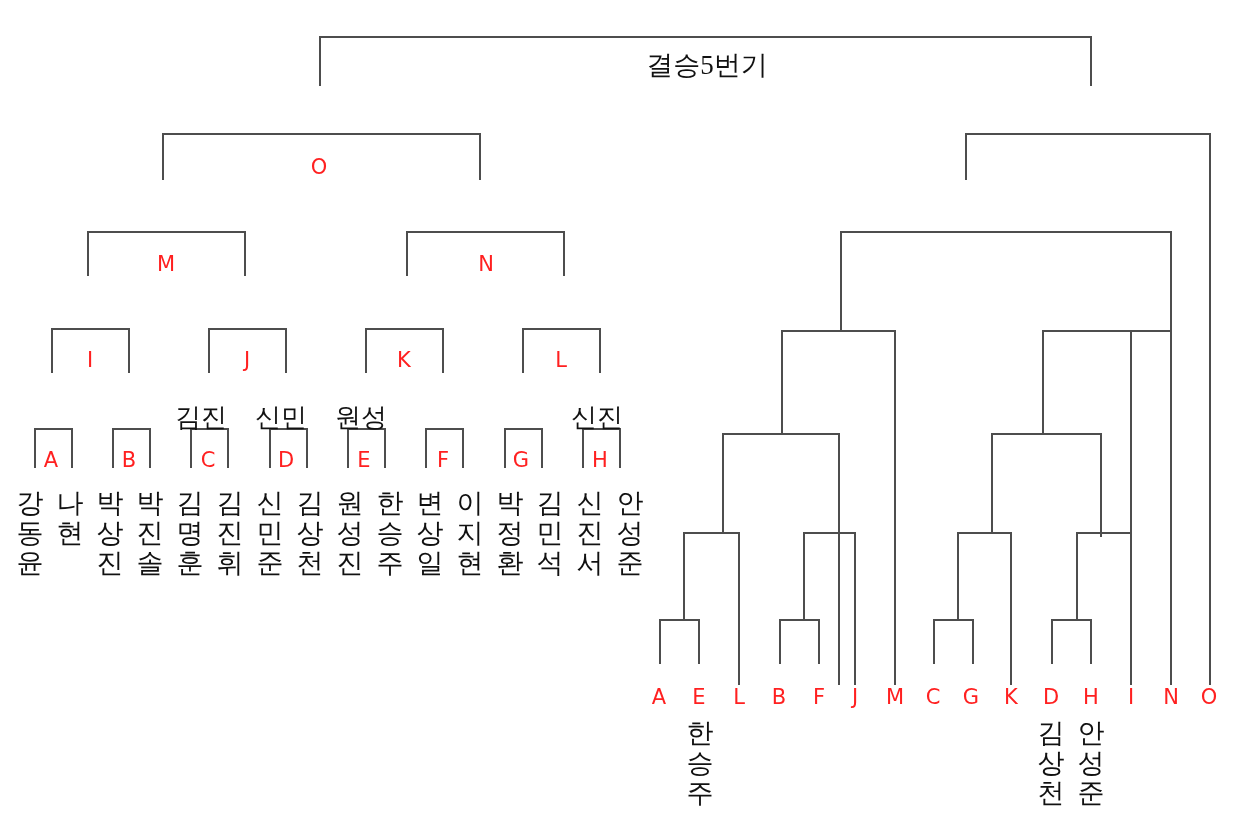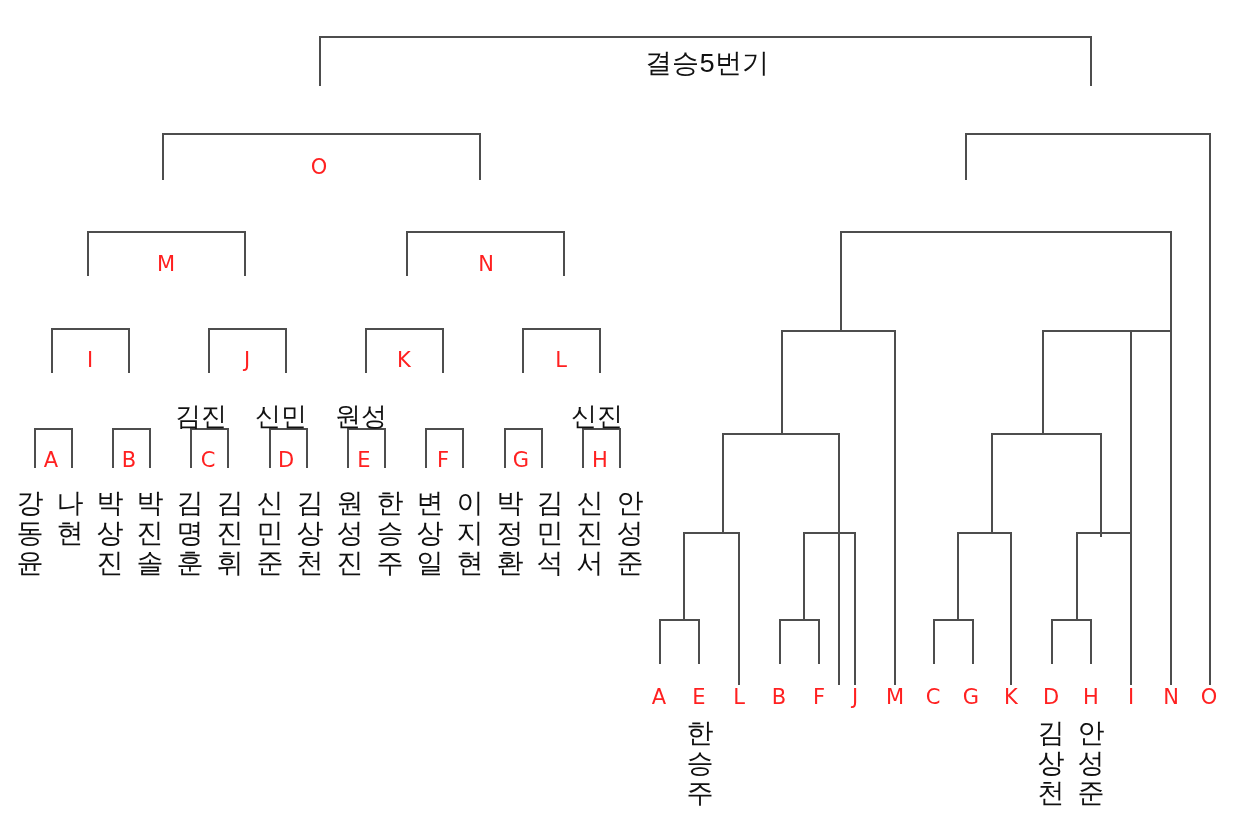--- a/index.html
+++ b/index.html
@@ -8,21 +8,21 @@
     background:#ffffff;
     font-family:"DejaVu Sans","Liberation Sans",sans-serif;
     overflow:hidden;
   }
   #stage{position:relative;width:1233px;height:830px;}
   .ln{position:absolute;background:#4d4d4d;}
   .h{height:1.5px;}
   .v{width:1.5px;}
   .lbl{position:absolute;white-space:pre;line-height:1;}
   .red{color:#ff2020;font-size:21px;font-family:"DejaVu Sans","Liberation Sans",sans-serif;}
-  .blk{color:#111111;font-size:27px;font-family:Liberation Mono, monospace;}
+  .blk{color:#111111;font-size:27px;font-family:Liberation Serif, serif;}
   .blk-small{color:#111111;font-size:26px;}
   .vstack{position:absolute;display:flex;flex-direction:column;align-items:center;line-height:1.12;color:#111111;font-size:27px;}
   .ctr{transform:translateX(-50%);}
 </style>
 </head>
 <body>
 
 <div id="stage">
 
   <div class="lbl blk ctr" style="left:707px;top:52px;">결승5번기</div>

